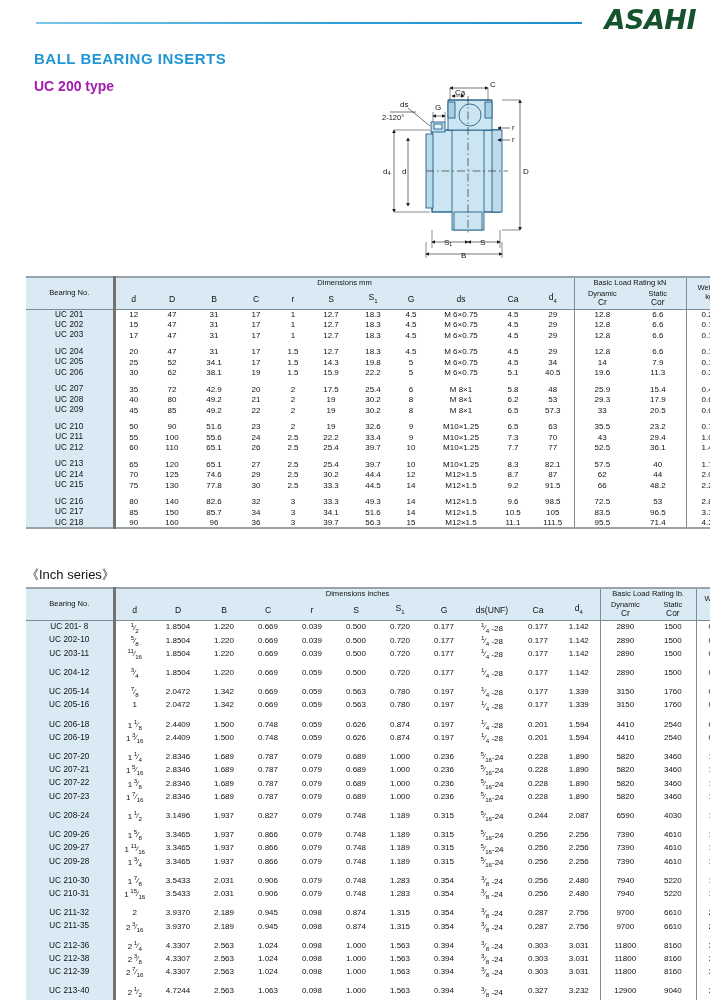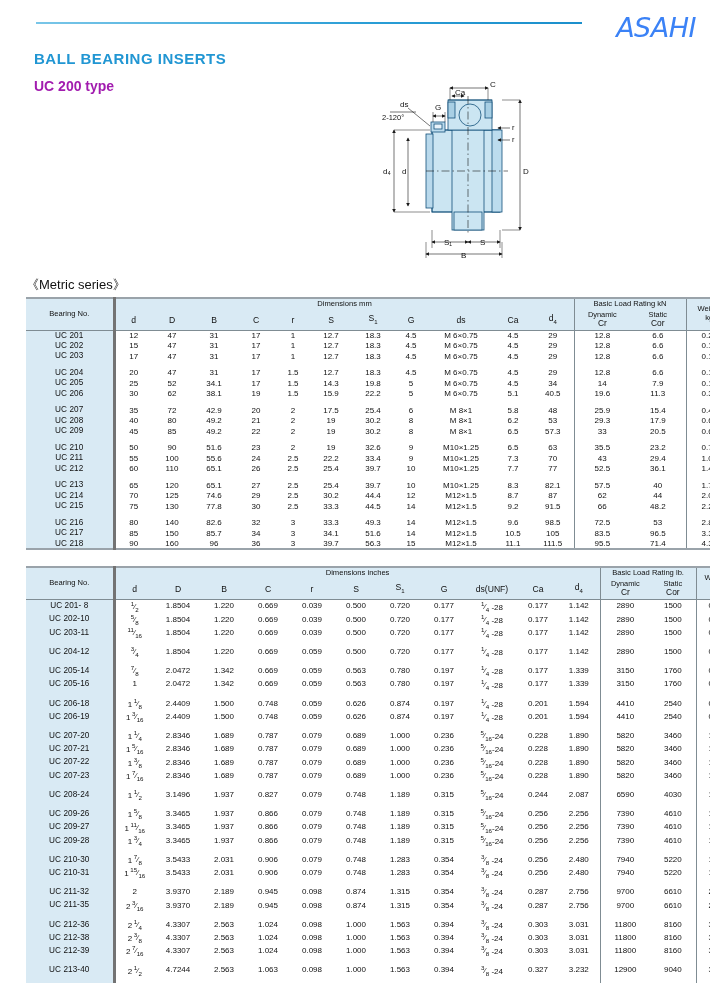--- a/index.html
+++ b/index.html
@@ -12,26 +12,26 @@
   body { position: relative; overflow: hidden; }
 
   
   .top-header { position: relative; height: 46px; }
   .header-rule {
     position: absolute; left: 36px; right: 128px; top: 22px;
     height: 2px;
     background: linear-gradient(to right, #79c6e8 0%, #2a9ed6 60%, #1b8fcc 100%);
   }
   .logo {
-    position: absolute; right: 14px; top: 12px;
+    position: absolute; right: 14px; top: 4px;
     font-family: "DejaVu Sans", sans-serif;
-    font-size: 27px; font-weight: normal;
+    font-size: 27px; font-weight: bold;
     font-style: italic;
     letter-spacing: -0.5px;
-    color: #3b82f6;
+    color: #14532d;
   }
 
   .page-title {
     position: absolute; left: 34px; top: 50px;
     font-size: 15px; font-weight: bold;
     color: #2196d3;
     letter-spacing: 0.5px;
   }
   .sub-title {
     position: absolute; left: 34px; top: 78px;
@@ -203,21 +203,20 @@
     <text x="3" y="92">d₄</text>
     <text x="22" y="92">d</text>
     <text x="64" y="163">S₁</text>
     <text x="100" y="163">S</text>
     <text x="81" y="176">B</text>
   </g>
 </svg>
 </div>
 
 <div class="sec-metric">
-  <div class="series-label">《Metric  series》</div>
   <table class="spec">
     <colgroup>
       <col style="width:88px">
         <col style="width:38px">
         <col style="width:40px">
         <col style="width:44px">
       <col style="width:40px">
         <col style="width:34px">
         <col style="width:42px">
         <col style="width:42px">
@@ -651,20 +650,21 @@
           <td class=" nowrap" style="border-bottom: 2px solid rgb(154, 163, 170);">111.5</td>
           <td class="vsep-l nowrap" style="border-bottom: 2px solid rgb(154, 163, 170);">95.5</td>
           <td class=" nowrap" style="border-bottom: 2px solid rgb(154, 163, 170);">71.4</td>
           <td class="vsep-l nowrap" style="border-bottom: 2px solid rgb(154, 163, 170);">4.34</td>
         </tr>
       </tbody>
   </table>
 </div>
 
 <div class="sec-inch">
+  <div class="series-label">《Inch  series》</div>
   <table class="spec">
     <colgroup>
       <col style="width:88px">
         <col style="width:40px">
         <col style="width:48px">
         <col style="width:44px">
       <col style="width:44px">
         <col style="width:44px">
         <col style="width:44px">
         <col style="width:44px">

